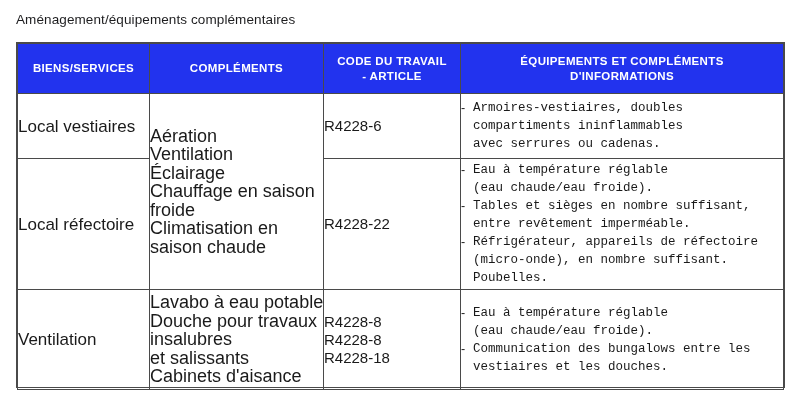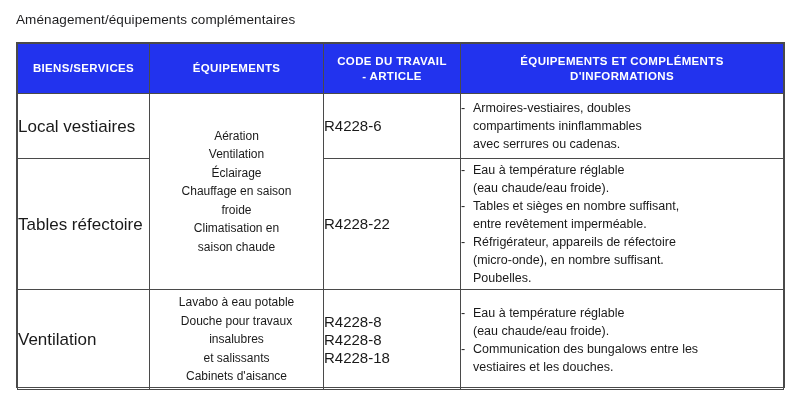--- a/index.html
+++ b/index.html
@@ -74,23 +74,23 @@
 
   
   td.c-bien {
     padding: 0 0 0 14px;
     font-size: 17px;
     line-height: 17px;
     text-align: left;
   }
   td.c-equip {
     padding: 0 6px 0 14px;
-    font-size: 12px;
+    font-size: 18px;
     line-height: 18.5px;
-    text-align: center;
+    text-align: left;
     vertical-align: middle;
   }
   td.c-code {
     padding: 0 6px 0 14px;
     font-size: 15px;
     line-height: 18px;
     text-align: left;
   }
   td.c-info {
     padding: 4px 8px 4px 14px;
@@ -111,21 +111,21 @@
   ul.dash-list > li {
     position: relative;
     padding-left: 12px;
     margin: 0;
   }
   ul.dash-list > li .dash {
     position: absolute;
     left: 0;
     top: 0;
   }
-  ul.dash-list > li .txt > span { display: block; }
+  ul.dash-list > li .txt > span { display: block; font-family: Liberation Mono, monospace; }
 
   
   tr.r1 { height: 65px; }
   tr.r2 { height: 131px; }
   tr.r3 { height: 100px; }
 </style>
 </head>
 <body>
 
 <div id="page">
@@ -133,21 +133,21 @@
   <div class="doc-title">Aménagement/équipements complémentaires</div>
 
   <div class="table-wrap">
     <table class="grid">
       <thead>
         <tr>
           <th style="width:132px">
             <span class="hdr-line">BIENS/SERVICES</span>
           </th>
           <th style="width:174px">
-            <span class="hdr-line">ÉQUIPEMENTS</span>
+            <span class="hdr-line">COMPLÉMENTS</span>
           </th>
           <th style="width:137px">
             <span class="hdr-line">CODE DU TRAVAIL</span>
             <span class="hdr-line">- ARTICLE</span>
           </th>
           <th>
             <span class="hdr-line">ÉQUIPEMENTS ET COMPLÉMENTS</span>
             <span class="hdr-line">D'INFORMATIONS</span>
           </th>
         </tr>
@@ -180,21 +180,21 @@
                   <span>Armoires-vestiaires, doubles</span>
                   <span>compartiments ininflammables</span>
                   <span>avec serrures ou cadenas.</span>
                 </span>
               </li>
             </ul>
           </td>
         </tr>
 
         <tr class="r2">
-          <td class="c-bien">Tables réfectoire</td>
+          <td class="c-bien">Local réfectoire</td>
           <td class="c-code">
             <div class="lines">
               <span>R4228-22</span>
             </div>
           </td>
           <td class="c-info">
             <ul class="dash-list">
               <li>
                 <span class="dash">-</span>
                 <span class="txt">

